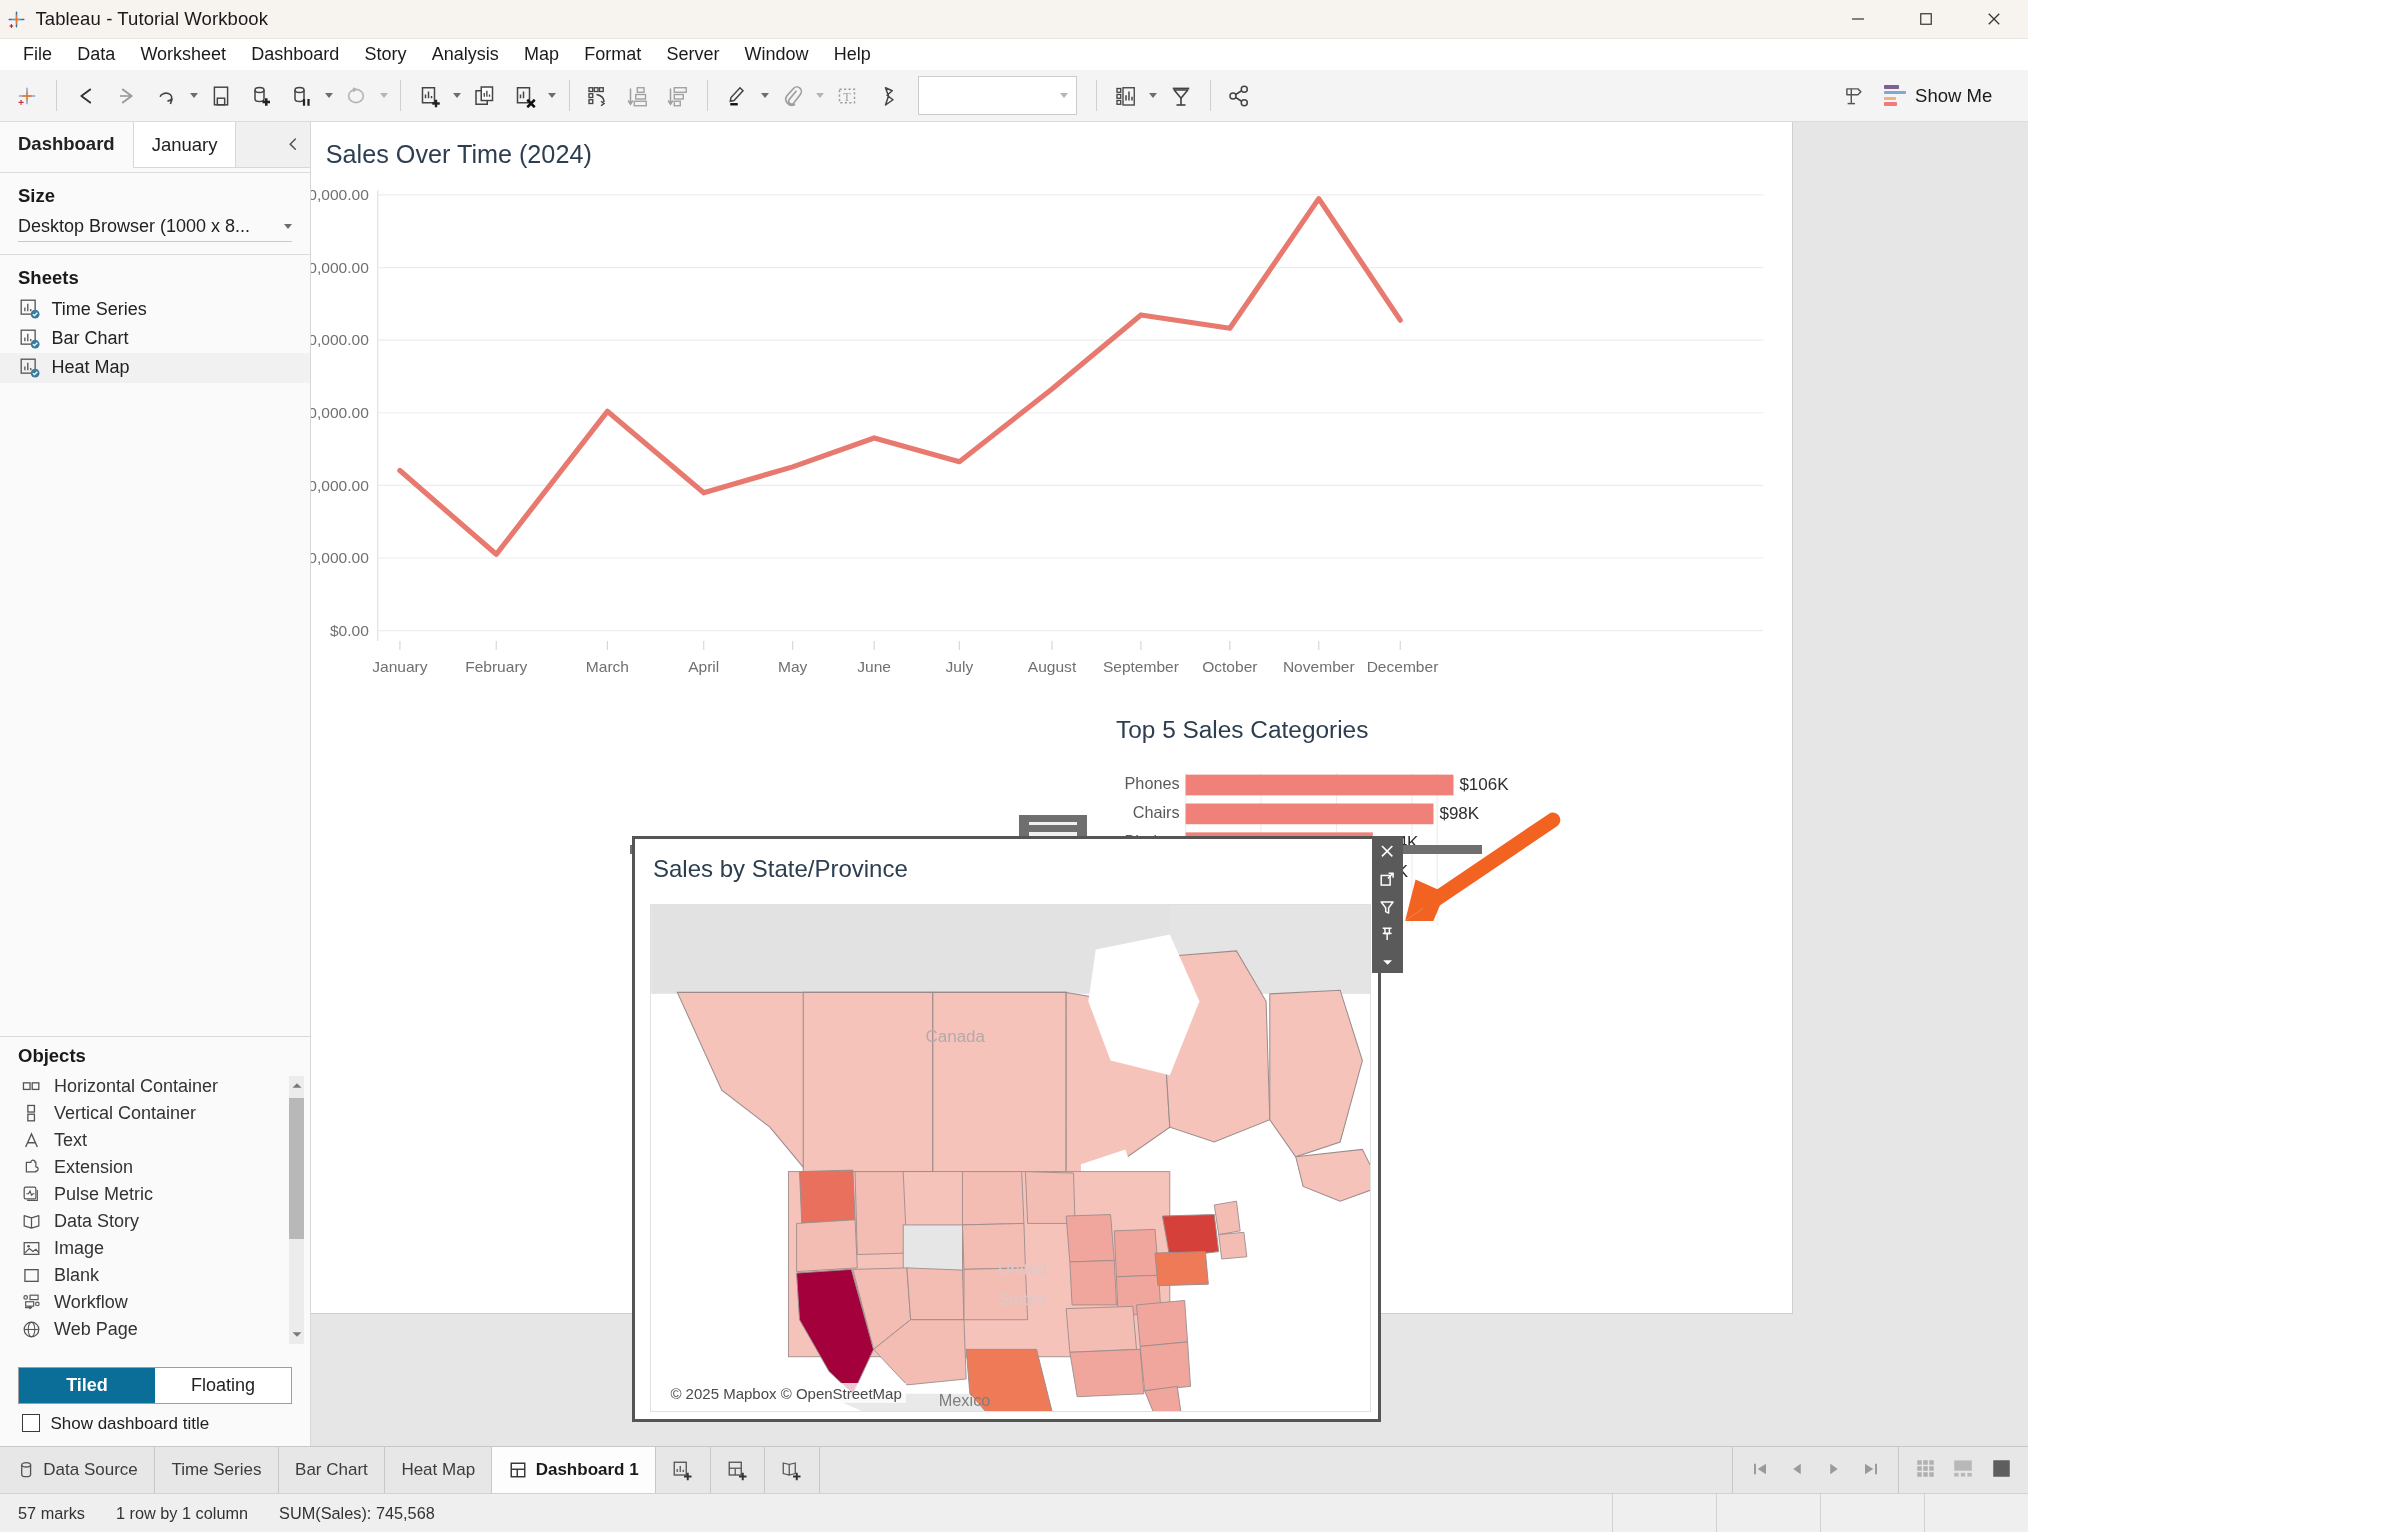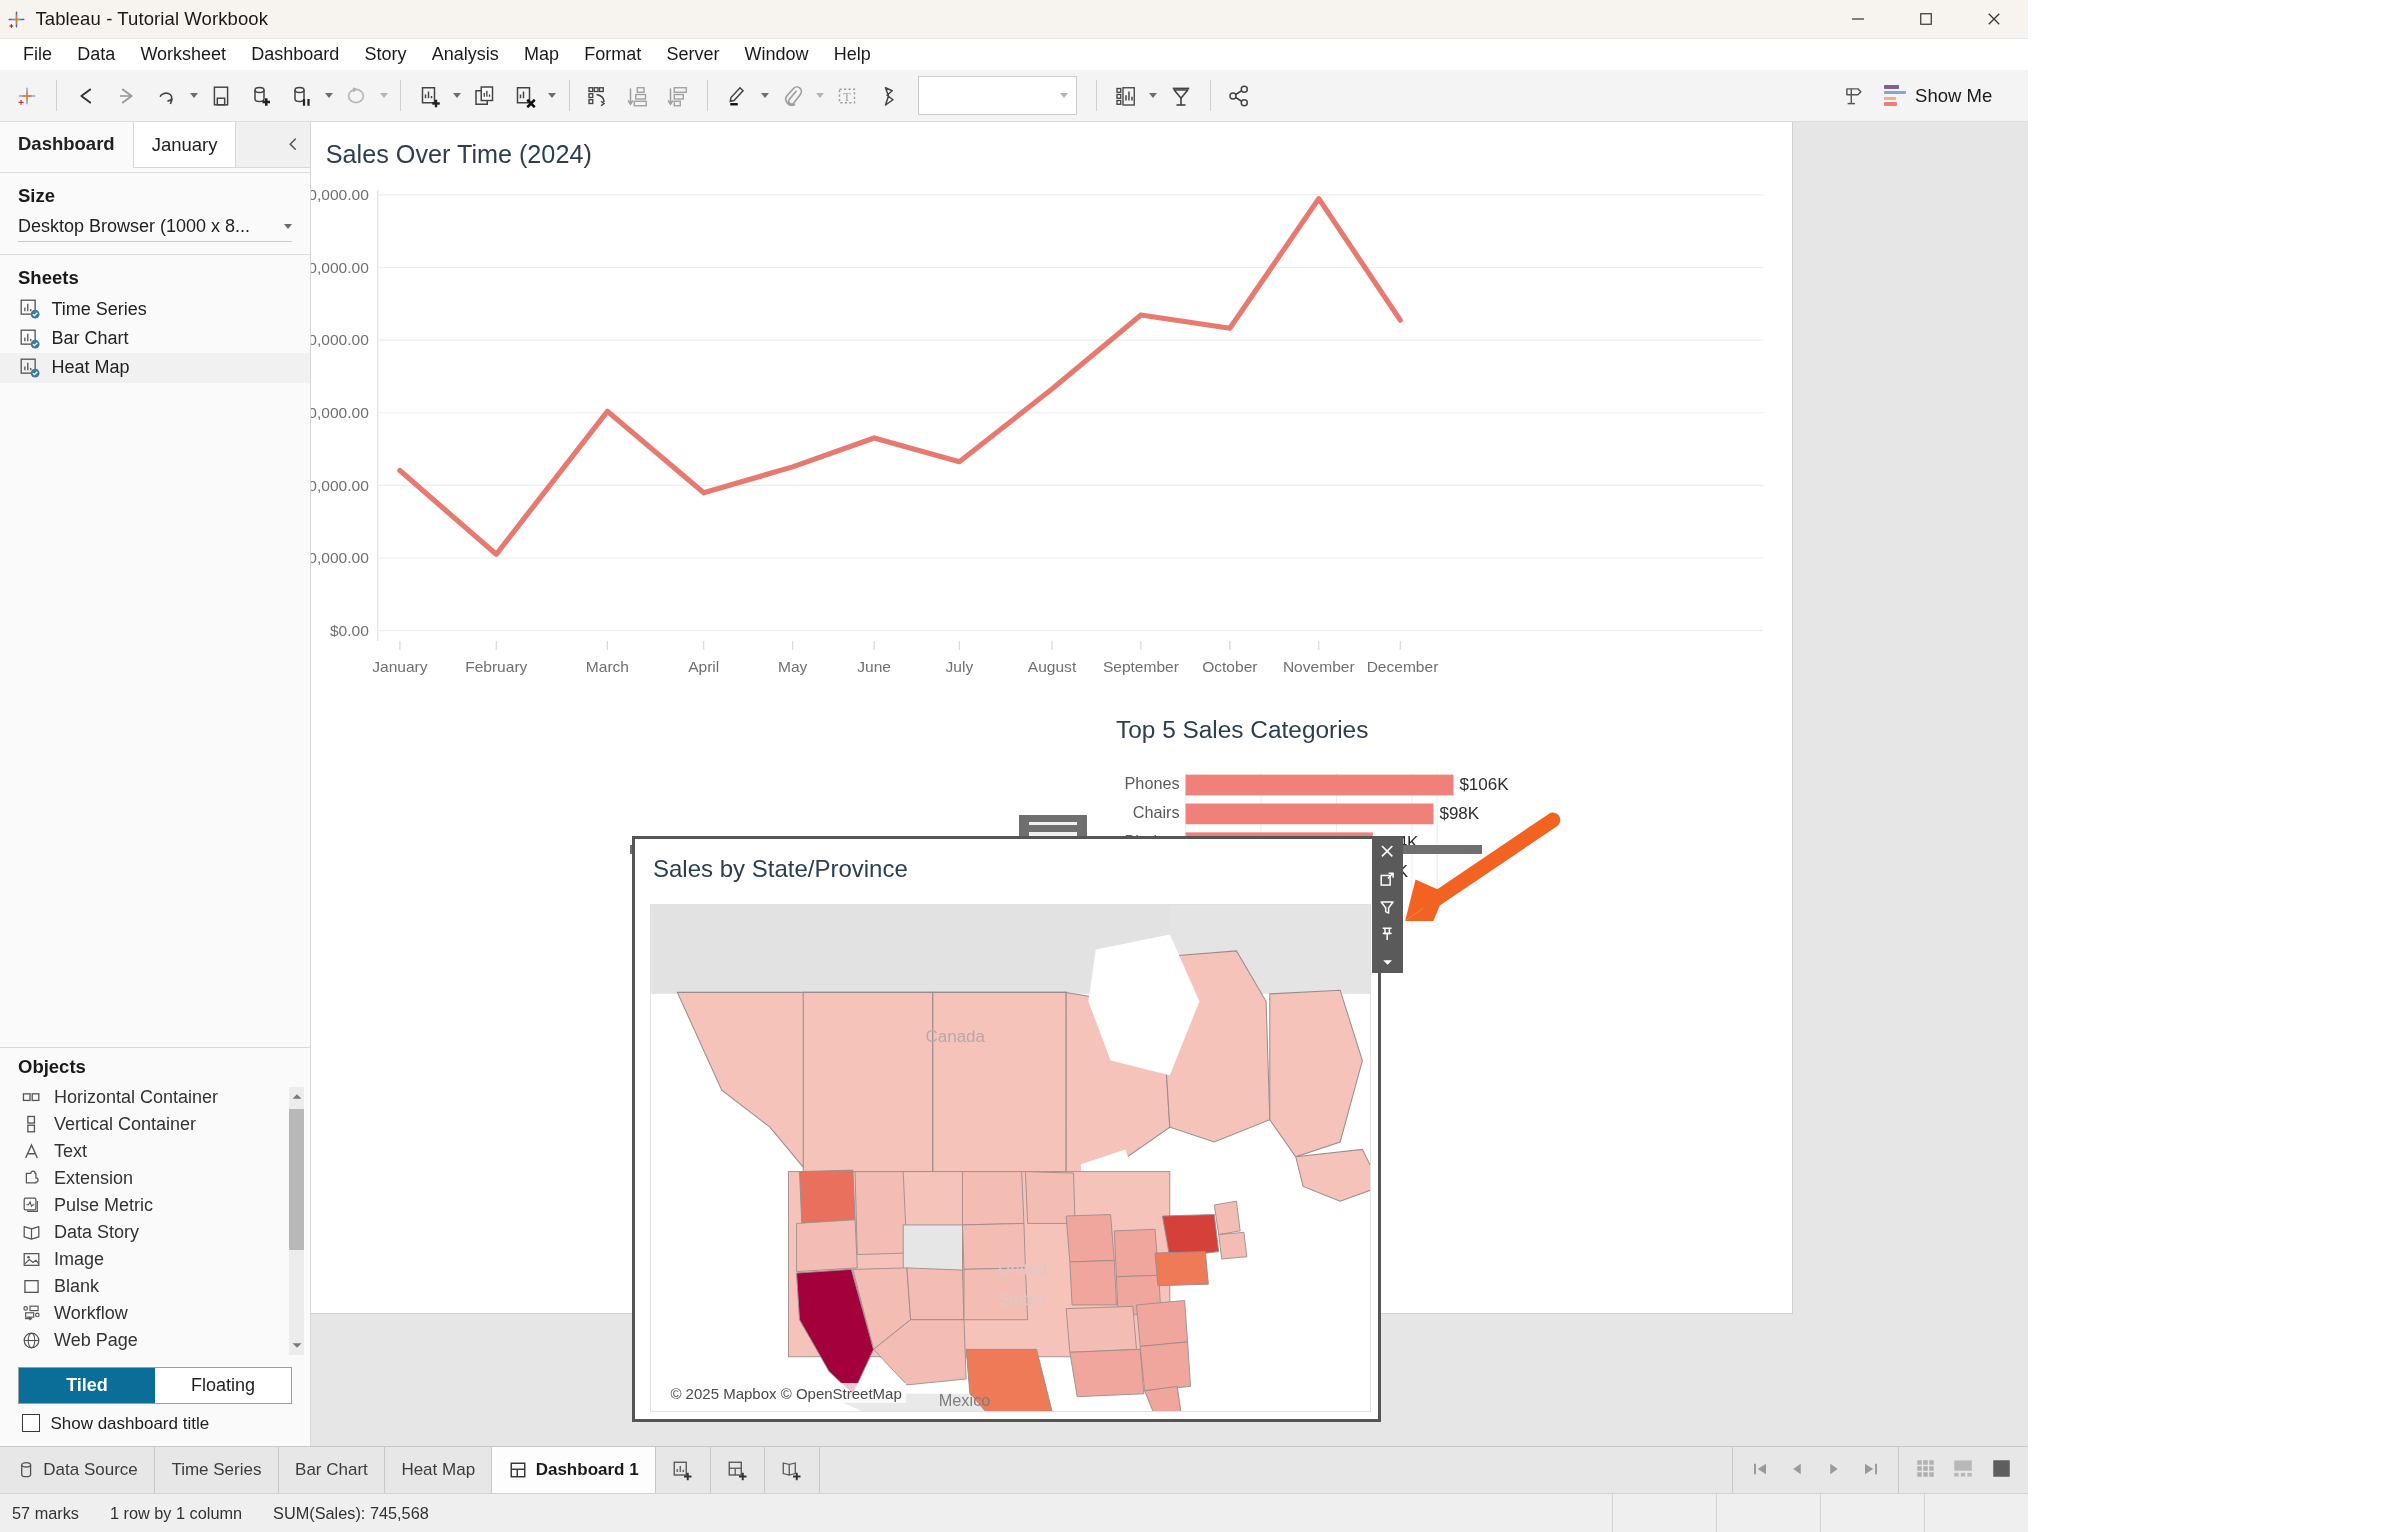--- a/index.html
+++ b/index.html
@@ -84,21 +84,21 @@
   .sheet-ico { width: 22px; height: 22px; position: relative; flex:none;}
 
   .obj-wrap { margin-top: auto; border-top: 0.7px solid #d8d8d8; }
   .obj-list { position: relative; padding-bottom: 4.4px; }
   .obj-row { display: flex; align-items: center; gap: 12px; padding: 3px 0 3px 21px; font-size: 18px; color: #333; }
   .obj-ico { width: 21px; height: 21px; display:flex;align-items:center;justify-content:center; flex:none;}
   .obj-scroll { position: absolute; right: 6px; top: 3px; width: 15px; bottom: 3px; background: #ececec; }
   .obj-thumb { position: absolute; left: 0; right: 0; top: 22px; height: 141px; background: #b8b8b8; }
   .obj-arr { position:absolute; left:0; right:0; height:19px; display:flex; align-items:center; justify-content:center;}
 
-  .tiled-row { display: flex; margin: 9px 18px 0 18px; border: 0.7px solid #9e9e9e; justify-content: space-between; }
+  .tiled-row { display: flex; margin: 20px 18px 0 18px; border: 0.7px solid #9e9e9e; justify-content: space-between; }
   .tiled-btn { flex: 1; text-align: center; font-size: 18px; padding: 6.7px 0; }
   .tiled-btn.on { background: #0b6e99; color: #fff; font-weight: bold; }
   .tiled-btn.off { background: #fff; color: #222; }
   .showtitle-row { display: flex; gap: 10.4px; padding: 10.4px 0 12px 22px; font-size: 17px; color: #222; }
   .cb { width: 18px; height: 18px; border: 1.5px solid #3a3a3a; background: #fff; flex:none;}
 
   
   .canvas { flex: 1; position: relative; background: #e6e6e6; min-width:0; }
   .dash {
     position: absolute; left: 0; top: 0; width: 1482px; height: 1192px;
@@ -154,21 +154,21 @@
   .stab-spacer { flex: 1; border-right: none; }
   .stab-right { display: flex; align-items: stretch; margin-left: auto; }
   .nav-grp { display: flex; align-items: center; gap: 19px; padding: 0 18px; border-left: 0.7px solid #c8c8c8; }
   .view-grp { display: flex; align-items: center; gap: 16.3px; padding: 0 16.3px; border-left: 0.7px solid #c8c8c8; }
 
   .statusbar {
     height: 40px; background: #efefef; border-top: 0.7px solid #d2d2d2;
     display: flex; align-items: center; font-size: 16.3px; color: #333; flex: none;
   }
   .statusbar span { padding-right: 31px; }
-  .statusbar .first { padding-left: 12px; }
+  .statusbar .first { padding-left: 18px; }
   .sb-fill { margin-left:auto; display:flex; height:40px;}
   .sb-cell { width: 104px; border-left: 0.7px solid #d2d2d2; }
 </style>
 </head>
 <body>
 
 <div class="app">
 
   <div class="titlebar">
     <div class="tab-logo">

